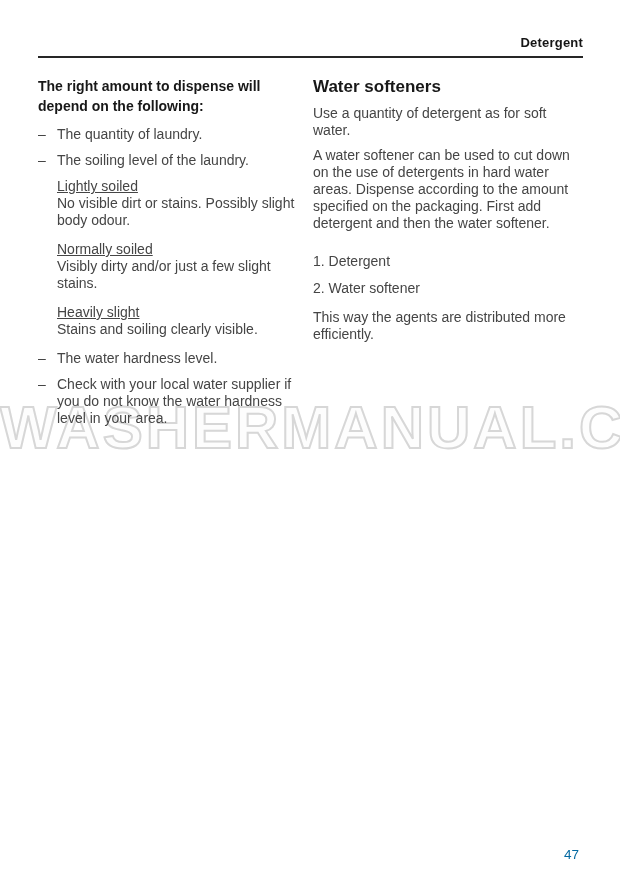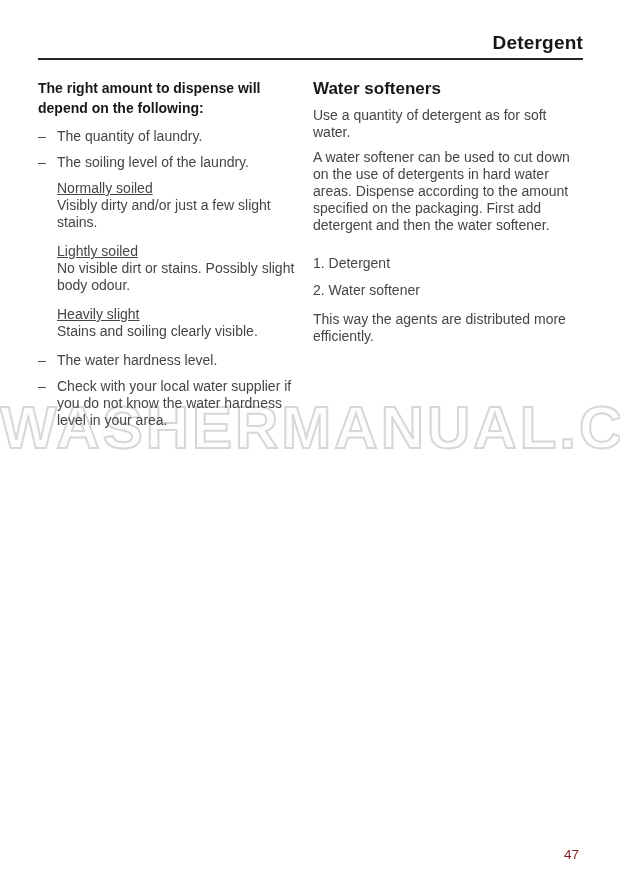--- a/index.html
+++ b/index.html
@@ -26,21 +26,21 @@
     -webkit-text-stroke: 2px #d7d7d7;
     pointer-events: none;
   }
   .page-inner {
     position: relative;
     z-index: 1;
     padding: 34px 37px 0 38px;
   }
   .page-header { text-align: right; }
   .page-title {
-    font-size: 19px;
+    font-size: 13px;
     font-weight: bold;
     color: #161616;
     letter-spacing: 0.2px;
   }
   .header-rule {
     border: none;
     border-top: 2px solid #262626;
     margin-top: 5px;
   }
   .content {
@@ -75,21 +75,21 @@
   .section + .section { margin-top: 21px; }
   .para { margin-bottom: 8px; }
   .step { margin-bottom: 10px; }
   .outro { margin-top: 12px; }
   .comp-icon { vertical-align: -2px; margin: 0 1px; }
   .page-number {
     position: absolute;
     top: 846px; right: 41px;
     z-index: 1;
     font-size: 13.5px;
-    color: #7f1d1d;
+    color: #0369a1;
   }
 </style>
 </head>
 <body>
 
 <div class="watermark">WASHERMANUAL.COM</div>
 
 <div class="page-inner">
 
   <div class="page-header">
@@ -106,27 +106,27 @@
         <span class="dash">–</span>
         <span>The quantity of laundry.</span>
       </div>
 
       <div class="dash-item">
         <span class="dash">–</span>
         <span>The soiling level of the laundry.</span>
       </div>
 
       <div class="def-item">
-        <div class="def-title">Normally soiled</div>
-        <div>Visibly dirty and/or just a few slight stains.</div>
+        <div class="def-title">Lightly soiled</div>
+        <div>No visible dirt or stains. Possibly slight body odour.</div>
       </div>
 
       <div class="def-item">
-        <div class="def-title">Lightly soiled</div>
-        <div>No visible dirt or stains. Possibly slight body odour.</div>
+        <div class="def-title">Normally soiled</div>
+        <div>Visibly dirty and/or just a few slight stains.</div>
       </div>
 
       <div class="def-item">
         <div class="def-title">Heavily slight</div>
         <div>Stains and soiling clearly visible.</div>
       </div>
 
       <div class="dash-item">
         <span class="dash">–</span>
         <span>The water hardness level.</span>

